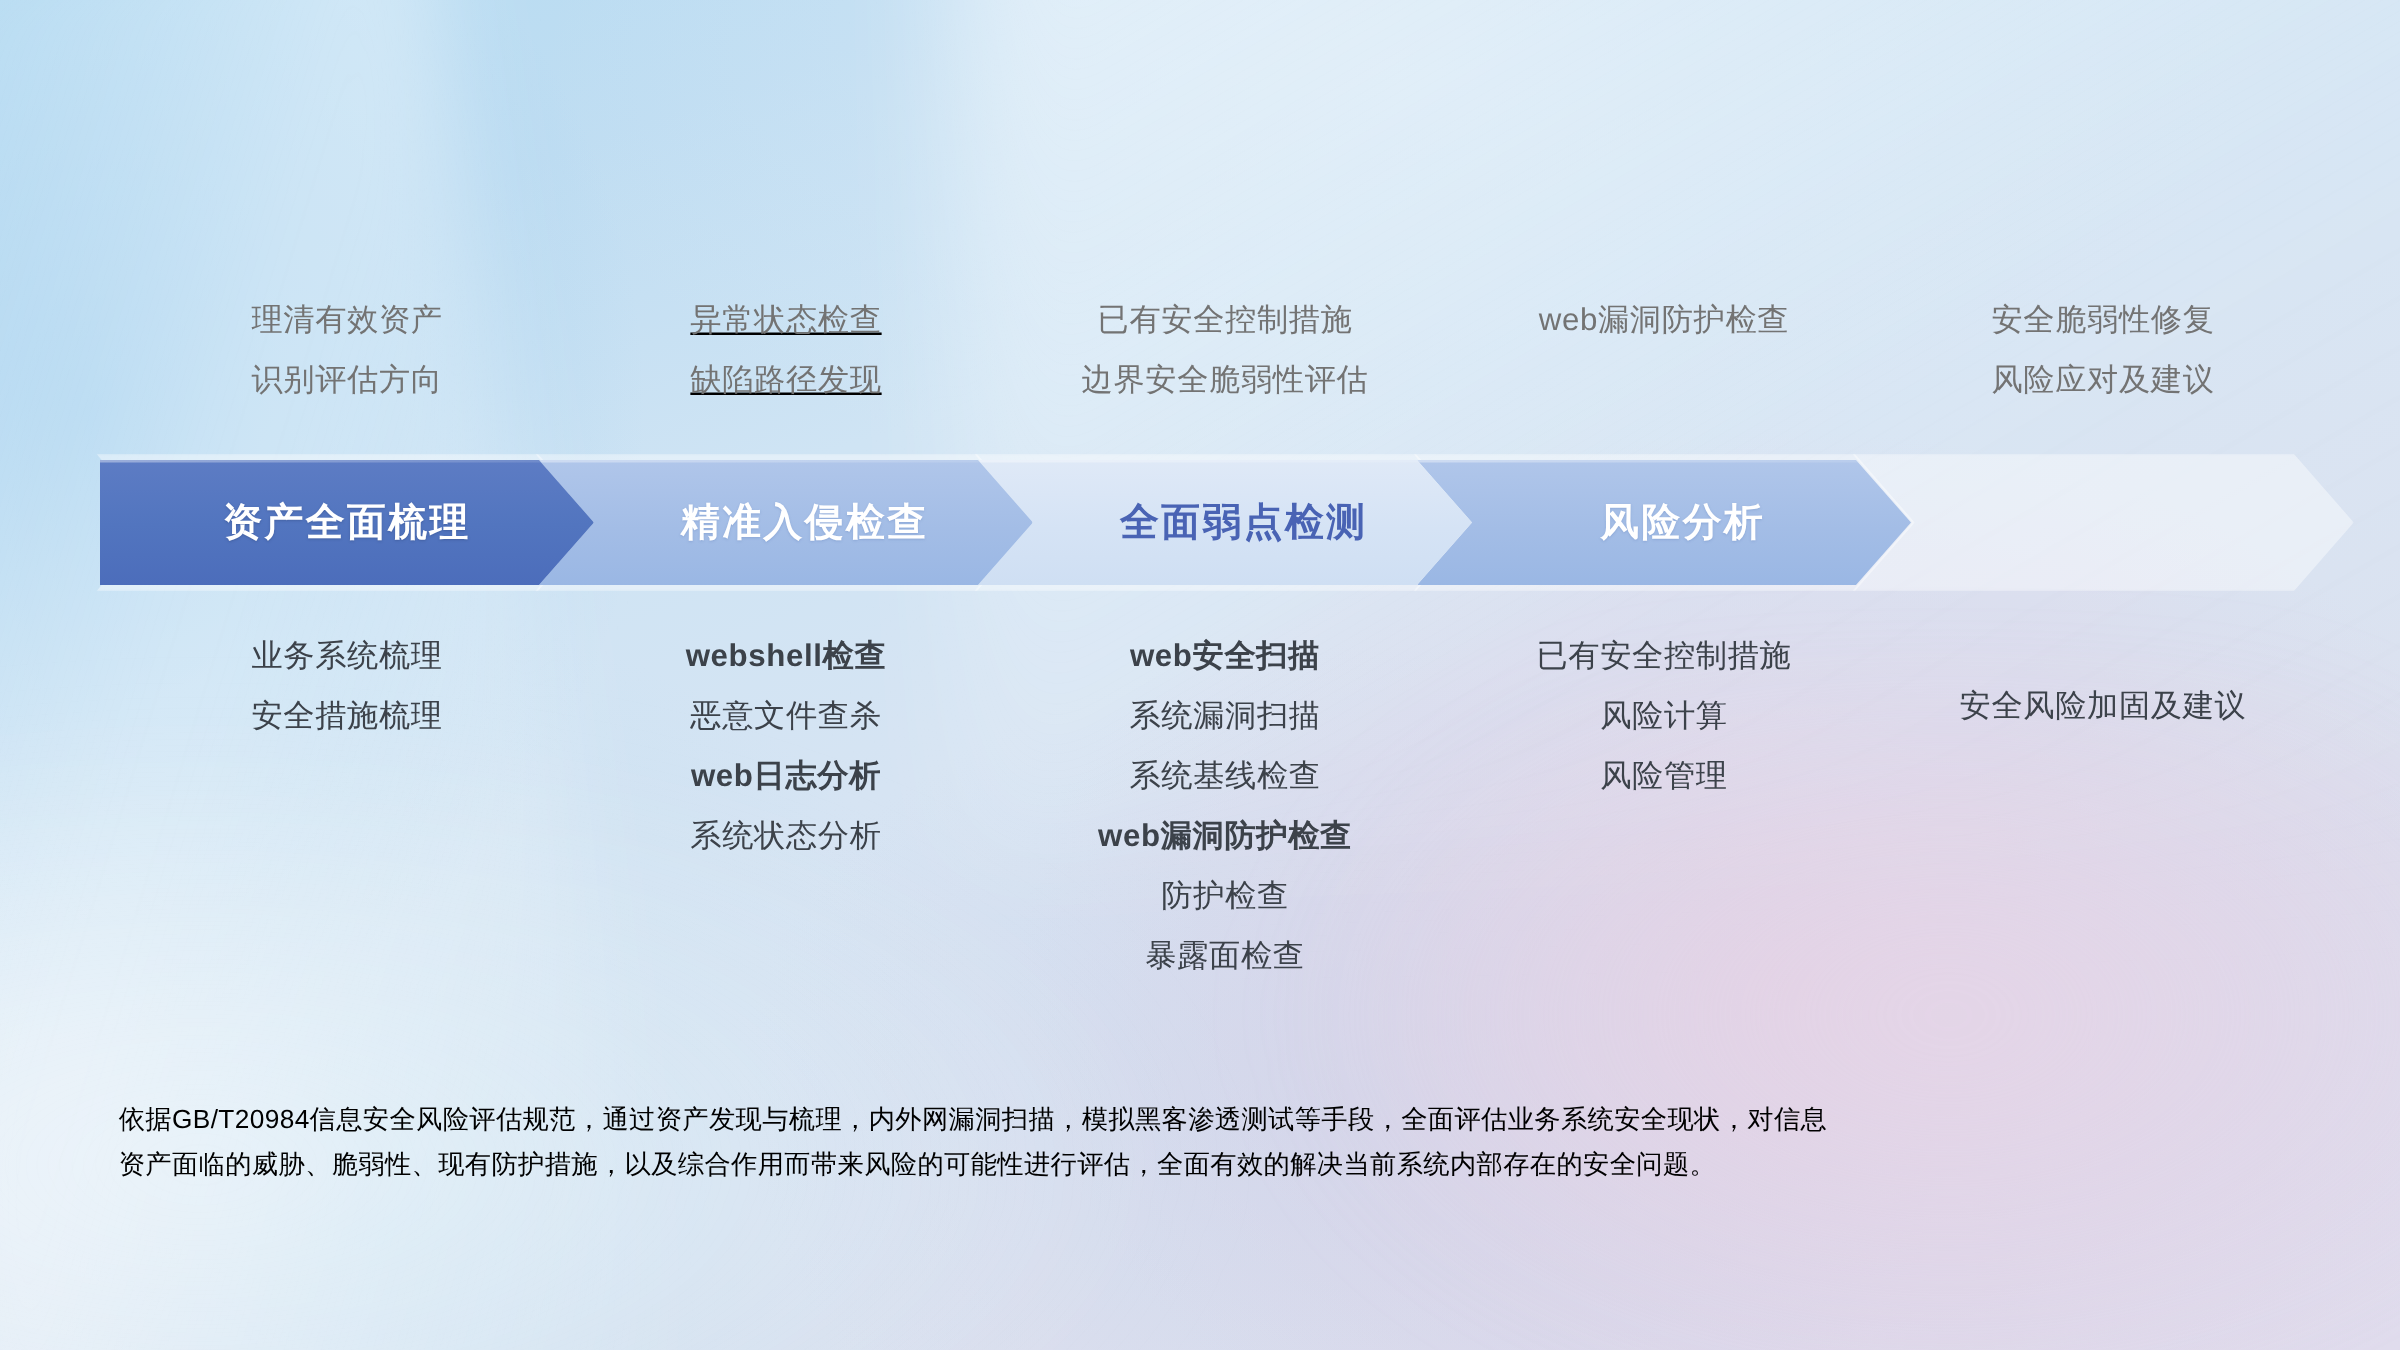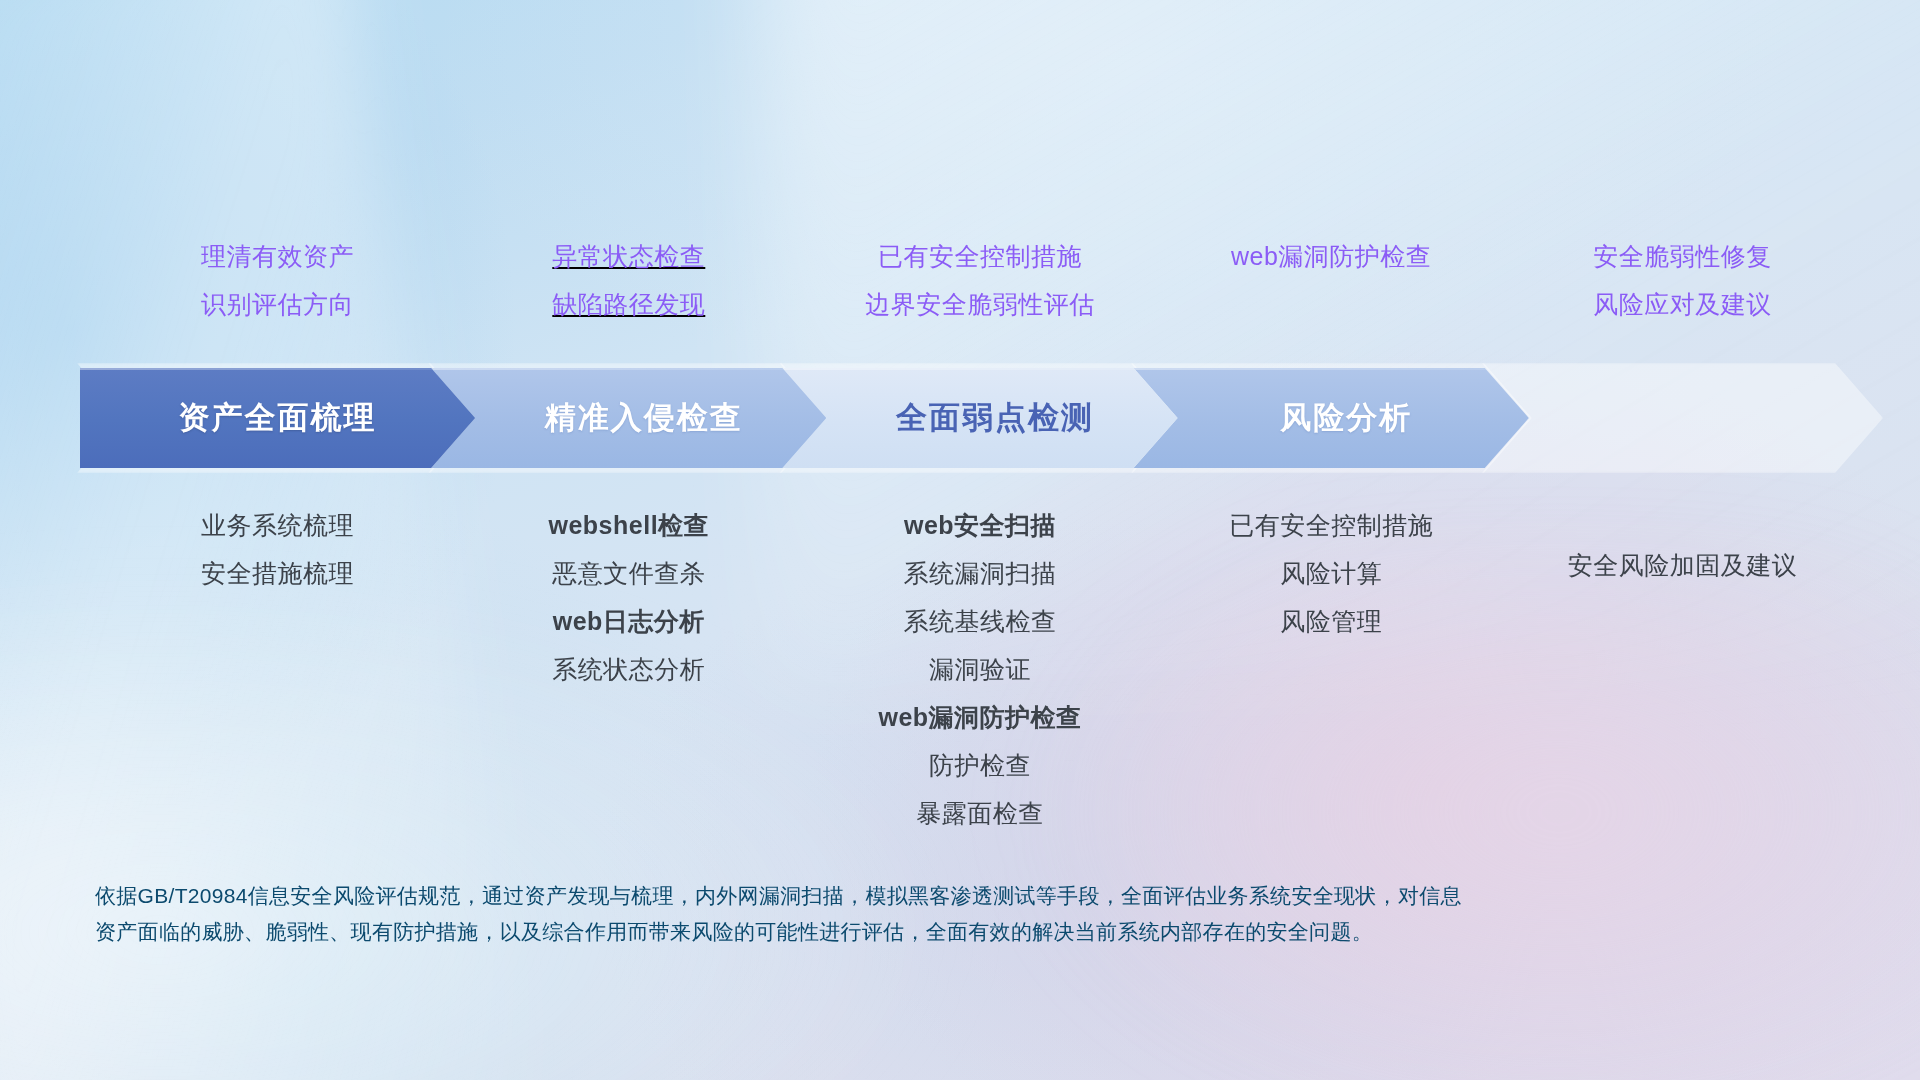--- a/index.html
+++ b/index.html
@@ -43,21 +43,21 @@
 
   .stage { position:absolute; inset:0; }
 
   
   .toprow {
     position:absolute; left:80px; top:232px; width:1800px;
     display:flex;
   }
   .topcell { text-align:center; }
   .topcell .tline {
-    font-size:25px; color:#8b5cf6; line-height:48px;
+    font-size:25px; color:#737373; line-height:48px;
     letter-spacing:.5px; white-space:nowrap;
   }
 
   
   .banner {
     position:absolute; left:80px; top:368px; width:1800px; height:100px;
   }
   .chev {
     position:absolute; top:0; height:100px;
     display:flex; align-items:center; justify-content:center;
@@ -113,21 +113,21 @@
   .botcell { text-align:center; }
   .botcell .bline {
     font-size:25px; color:#3c424a; line-height:40px;
     letter-spacing:.5px; white-space:nowrap; margin-bottom:8px;
   }
   .botcell .bline.emph { font-weight:bold; }
 
   
   .footer {
     position:absolute; left:95px; top:878px; width:1740px;
-    font-size:21px; line-height:36px; color:#0c4a6e; letter-spacing:.3px;
+    font-size:21px; line-height:36px; color:#000000; letter-spacing:.3px;
   }
   .footer .fline { white-space:nowrap; }
 </style>
 </head>
 <body>
 
 <div class="sweep sweep-a"></div>
 <div class="sweep sweep-b"></div>
 <div class="sweep sweep-c"></div>
 <div class="sweep sweep-d"></div>
@@ -184,21 +184,20 @@
       <div class="botcell" style="position: absolute; left: 328.8px; width: 440px;">
         <div class="bline emph">webshell检查</div>
         <div class="bline">恶意文件查杀</div>
         <div class="bline emph">web日志分析</div>
         <div class="bline">系统状态分析</div>
       </div>
       <div class="botcell" style="position: absolute; left: 680px; width: 440px;">
         <div class="bline emph">web安全扫描</div>
         <div class="bline">系统漏洞扫描</div>
         <div class="bline">系统基线检查</div>
-        <div class="bline">漏洞验证</div>
         <div class="bline emph">web漏洞防护检查</div>
         <div class="bline">防护检查</div>
         <div class="bline">暴露面检查</div>
       </div>
       <div class="botcell" style="position: absolute; left: 1031.2px; width: 440px;">
         <div class="bline">已有安全控制措施</div>
         <div class="bline">风险计算</div>
         <div class="bline">风险管理</div>
       </div>
       <div class="botcell" style="position: absolute; left: 1382.4px; width: 440px; margin-top: 40px;">

